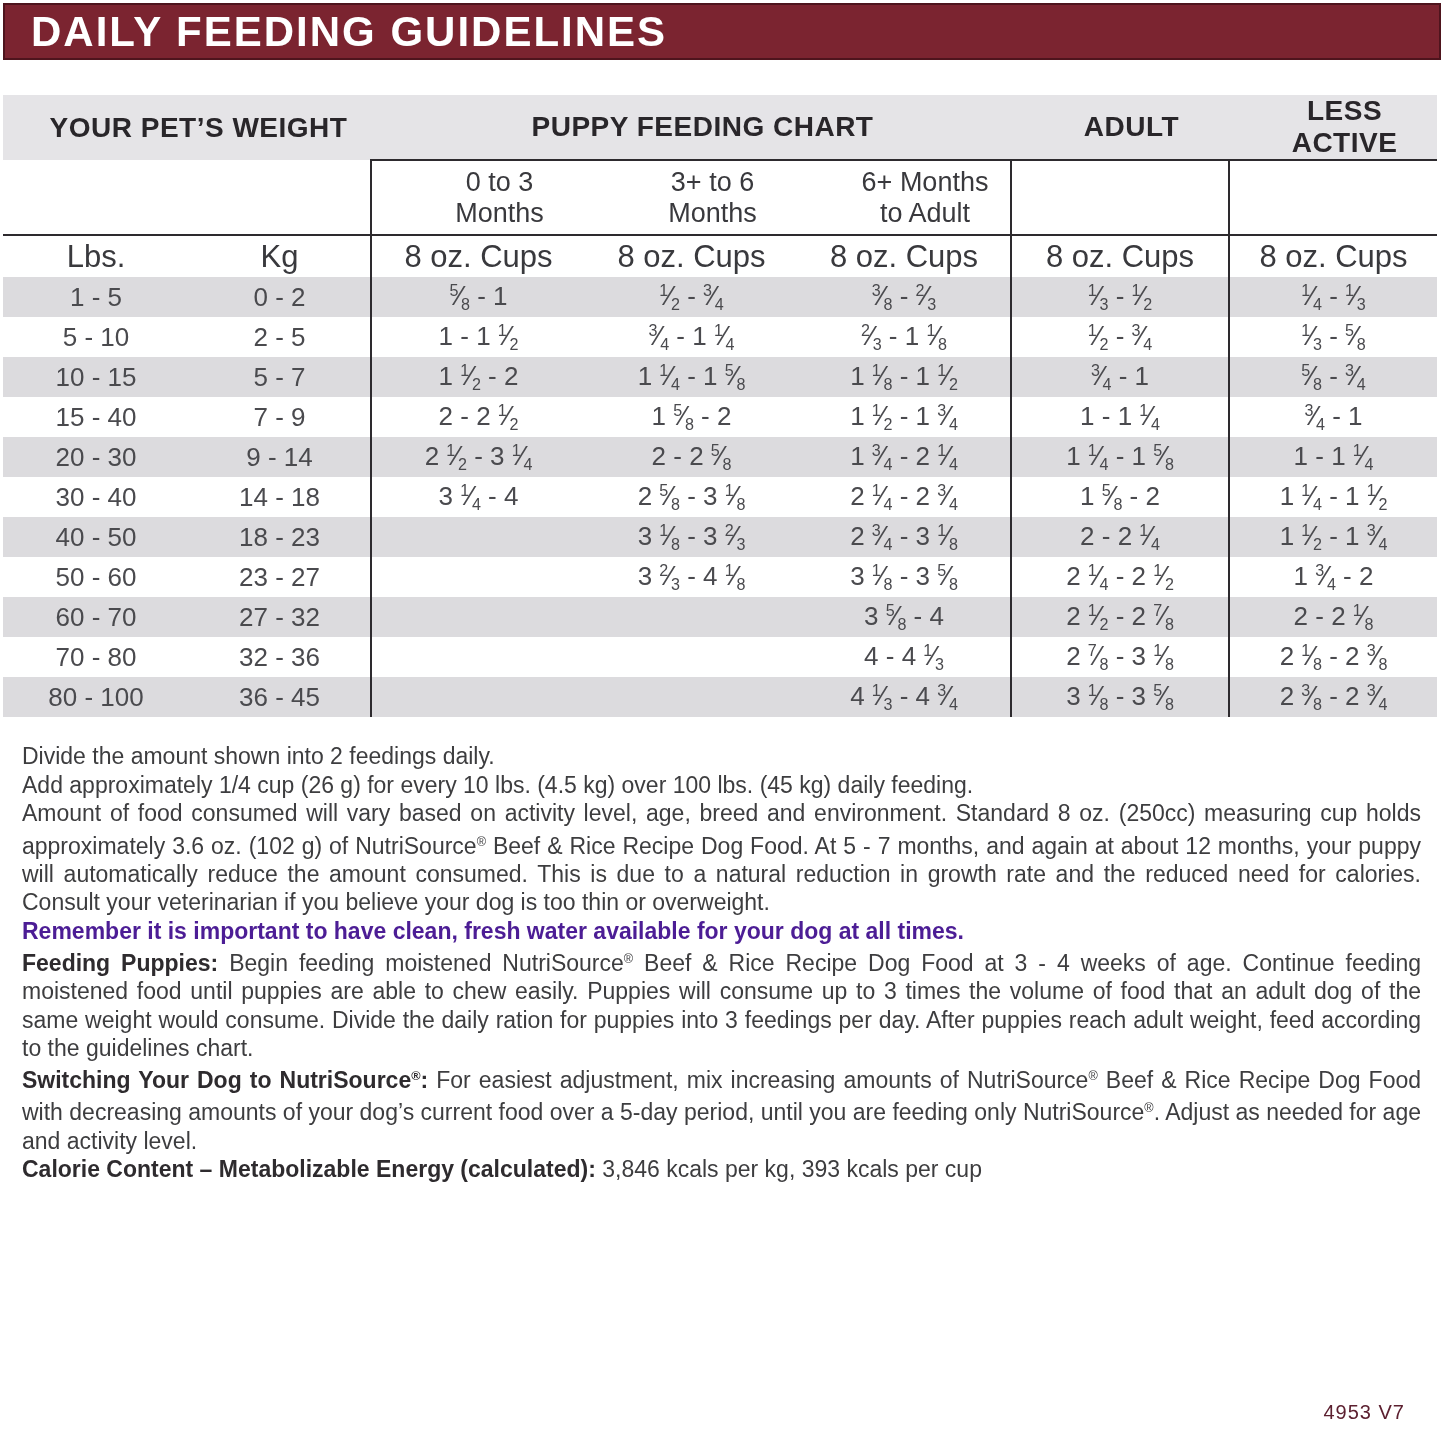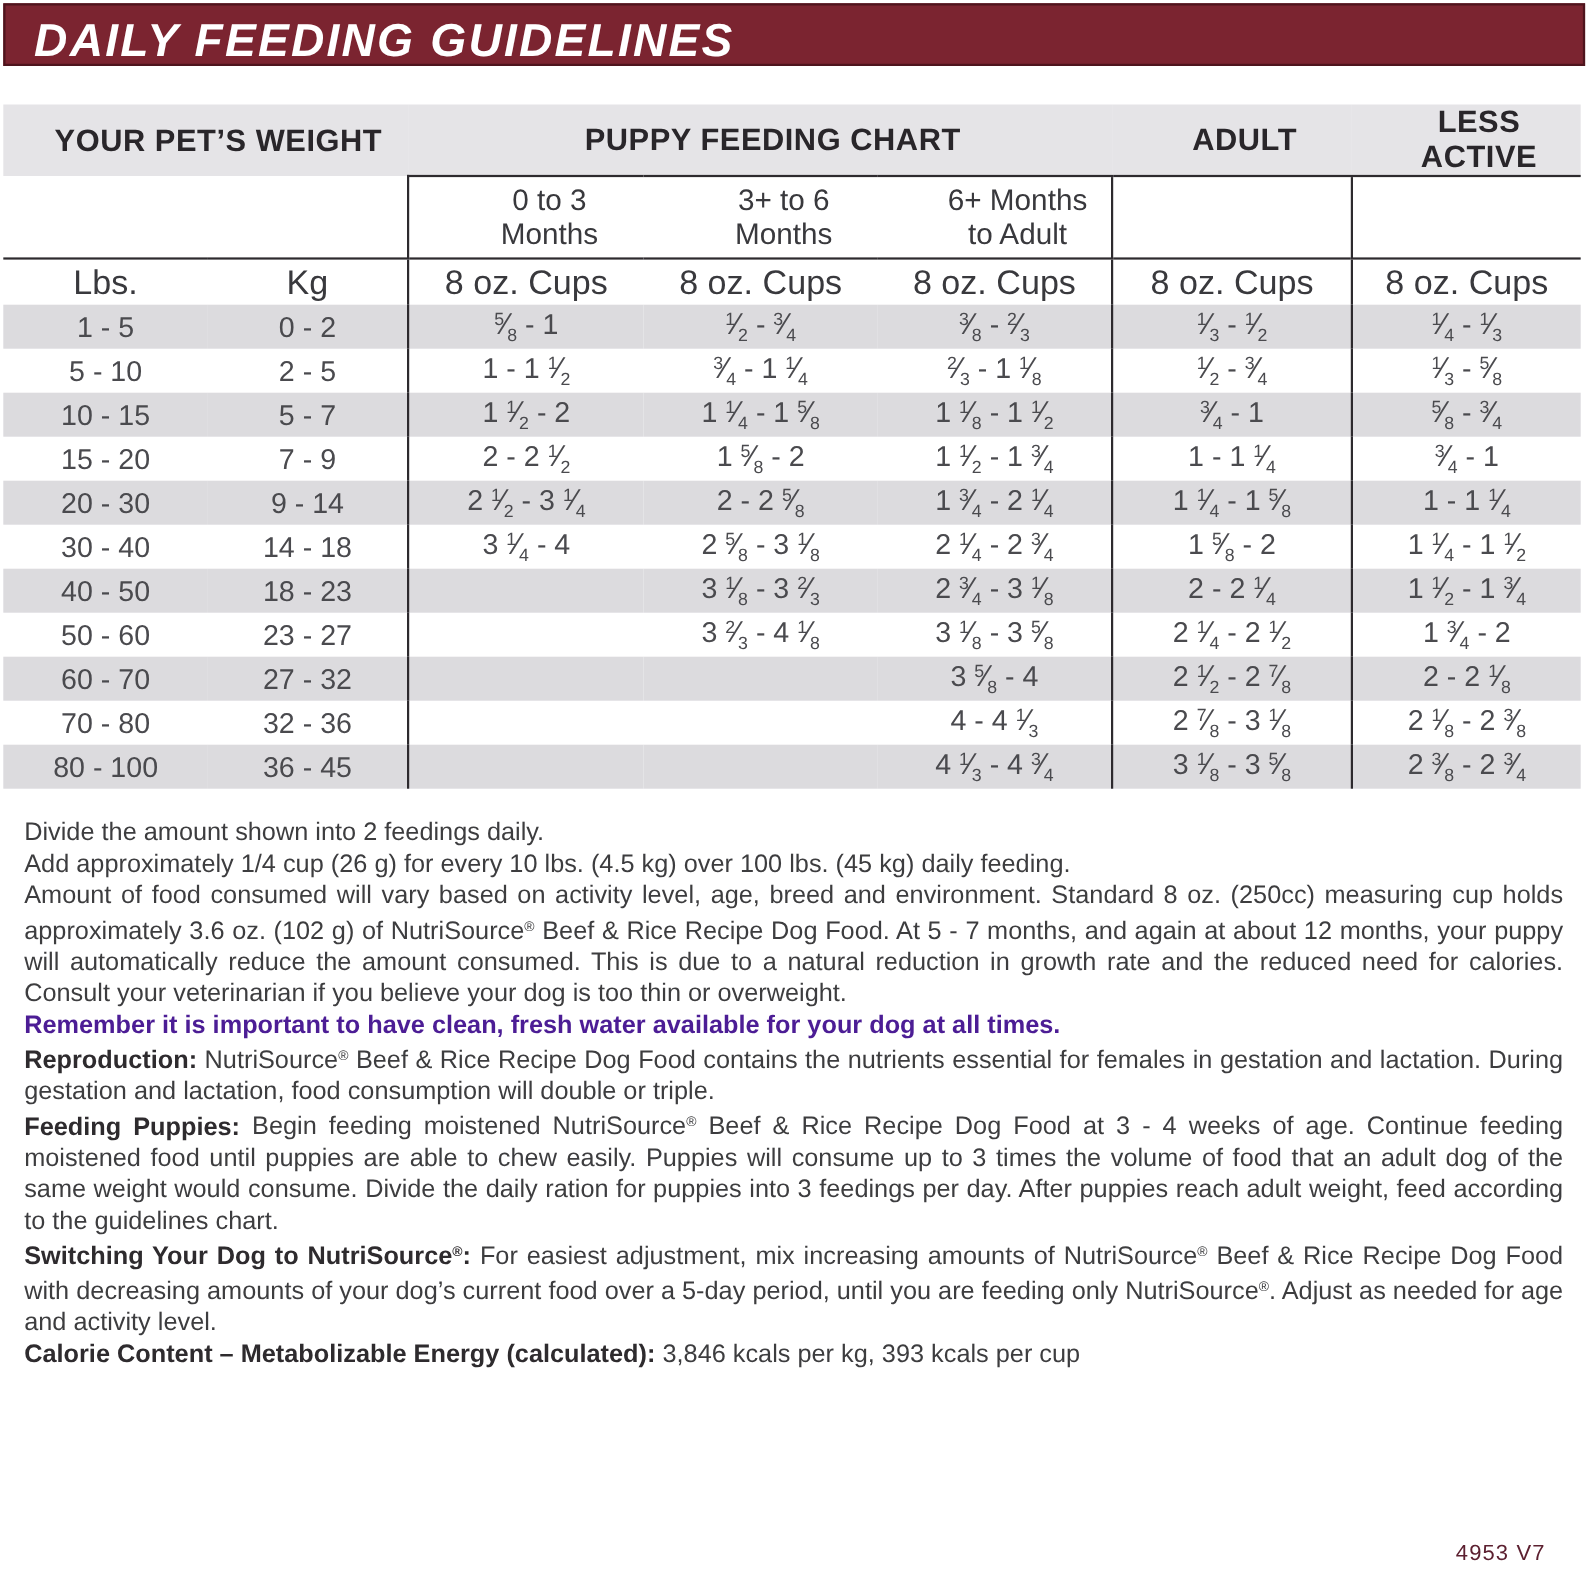--- a/index.html
+++ b/index.html
@@ -3,21 +3,21 @@
 <meta charset="utf-8">
 <style>
   html,body { margin:0; padding:0; background:#fff; }
   .page {
     position:relative; width:1445px; height:1446px; overflow:hidden;
     background:#fff; font-family:"Liberation Sans", sans-serif; color:var(--body-text,#3d3d3f);
   }
   
   .banner {
     margin:3px 4px 0 3px; height:53px; background:var(--banner-bg,#7b2430);
-    border:2px solid var(--banner-border,#4e141d); display:flex; align-items:flex-end;font-style:italic;
+    border:2px solid var(--banner-border,#4e141d); display:flex; align-items:center;
   }
   .banner h1 {
     margin:0 0 0 26px; color:var(--banner-text,#fff); font-size:42px; font-weight:bold;
     letter-spacing:2px; line-height:1;
   }
   
   .table-wrap { margin:35px 8px 0 3px; }
   table { width:100%; border-collapse:collapse; table-layout:fixed; }
   th, td { text-align:center; padding:0; }
   tr.band th {
@@ -132,21 +132,21 @@
           <tr>
             <td>10 - 15</td>
             <td>5 - 7</td>
             <td class="vl">1 <span class="fr"><sup>1</sup><span class="sl">⁄</span><sub>2</sub></span> - 2</td>
             <td>1 <span class="fr"><sup>1</sup><span class="sl">⁄</span><sub>4</sub></span> - 1 <span class="fr"><sup>5</sup><span class="sl">⁄</span><sub>8</sub></span></td>
             <td>1 <span class="fr"><sup>1</sup><span class="sl">⁄</span><sub>8</sub></span> - 1 <span class="fr"><sup>1</sup><span class="sl">⁄</span><sub>2</sub></span></td>
             <td class="vl"><span class="fr"><sup>3</sup><span class="sl">⁄</span><sub>4</sub></span> - 1</td>
             <td class="vl"><span class="fr"><sup>5</sup><span class="sl">⁄</span><sub>8</sub></span> - <span class="fr"><sup>3</sup><span class="sl">⁄</span><sub>4</sub></span></td>
           </tr>
           <tr>
-            <td>15 - 20</td>
+            <td>15 - 40</td>
             <td>7 - 9</td>
             <td class="vl">2 - 2 <span class="fr"><sup>1</sup><span class="sl">⁄</span><sub>2</sub></span></td>
             <td>1 <span class="fr"><sup>5</sup><span class="sl">⁄</span><sub>8</sub></span> - 2</td>
             <td>1 <span class="fr"><sup>1</sup><span class="sl">⁄</span><sub>2</sub></span> - 1 <span class="fr"><sup>3</sup><span class="sl">⁄</span><sub>4</sub></span></td>
             <td class="vl">1 - 1 <span class="fr"><sup>1</sup><span class="sl">⁄</span><sub>4</sub></span></td>
             <td class="vl"><span class="fr"><sup>3</sup><span class="sl">⁄</span><sub>4</sub></span> - 1</td>
           </tr>
           <tr>
             <td>20 - 30</td>
             <td>9 - 14</td>
@@ -213,21 +213,20 @@
         </tbody>
     </table>
   </div>
 
   <div class="copy">
     <p class="note">Divide the amount shown into 2 feedings daily.</p>
     <p class="note">Add approximately 1/4 cup (26 g) for every 10 lbs. (4.5 kg) over 100 lbs. (45 kg) daily feeding.</p>
     <p class="note just">Amount of food consumed will vary based on activity level, age, breed and environment. Standard 8 oz. (250cc) measuring cup holds approximately 3.6 oz. (102 g) of NutriSource<sup class="reg">®</sup> Beef &amp; Rice Recipe Dog Food. At 5 - 7 months, and again at about 12 months, your puppy will automatically reduce the amount consumed. This is due to a natural reduction in growth rate and the reduced need for calories. Consult your veterinarian if you believe your dog is too thin or overweight.</p>
     <p class="note remember">Remember it is important to have clean, fresh water available for your dog at all times.</p>
 
-    <p class="section just"><b>Reproduction:</b> <span>NutriSource<sup class="reg">®</sup> Beef &amp; Rice Recipe Dog Food contains the nutrients essential for females in gestation and lactation. During gestation and lactation, food consumption will double or triple.</span></p>
     <p class="section just"><b>Feeding Puppies:</b> <span>Begin feeding moistened NutriSource<sup class="reg">®</sup> Beef &amp; Rice Recipe Dog Food at 3 - 4 weeks of age. Continue feeding moistened food until puppies are able to chew easily. Puppies will consume up to 3 times the volume of food that an adult dog of the same weight would consume. Divide the daily ration for puppies into 3 feedings per day. After puppies reach adult weight, feed according to the guidelines chart.</span></p>
     <p class="section just"><b>Switching Your Dog to NutriSource<sup class="reg">®</sup>:</b> <span>For easiest adjustment, mix increasing amounts of NutriSource<sup class="reg">®</sup> Beef &amp; Rice Recipe Dog Food with decreasing amounts of your dog’s current food over a 5-day period, until you are feeding only NutriSource<sup class="reg">®</sup>. Adjust as needed for age and activity level.</span></p>
 
     <p class="calorie"><b>Calorie Content – Metabolizable Energy (calculated):</b> <span>3,846 kcals per kg, 393 kcals per cup</span></p>
   </div>
 
   <div class="code">4953 V7</div>
 
 </div>
 

